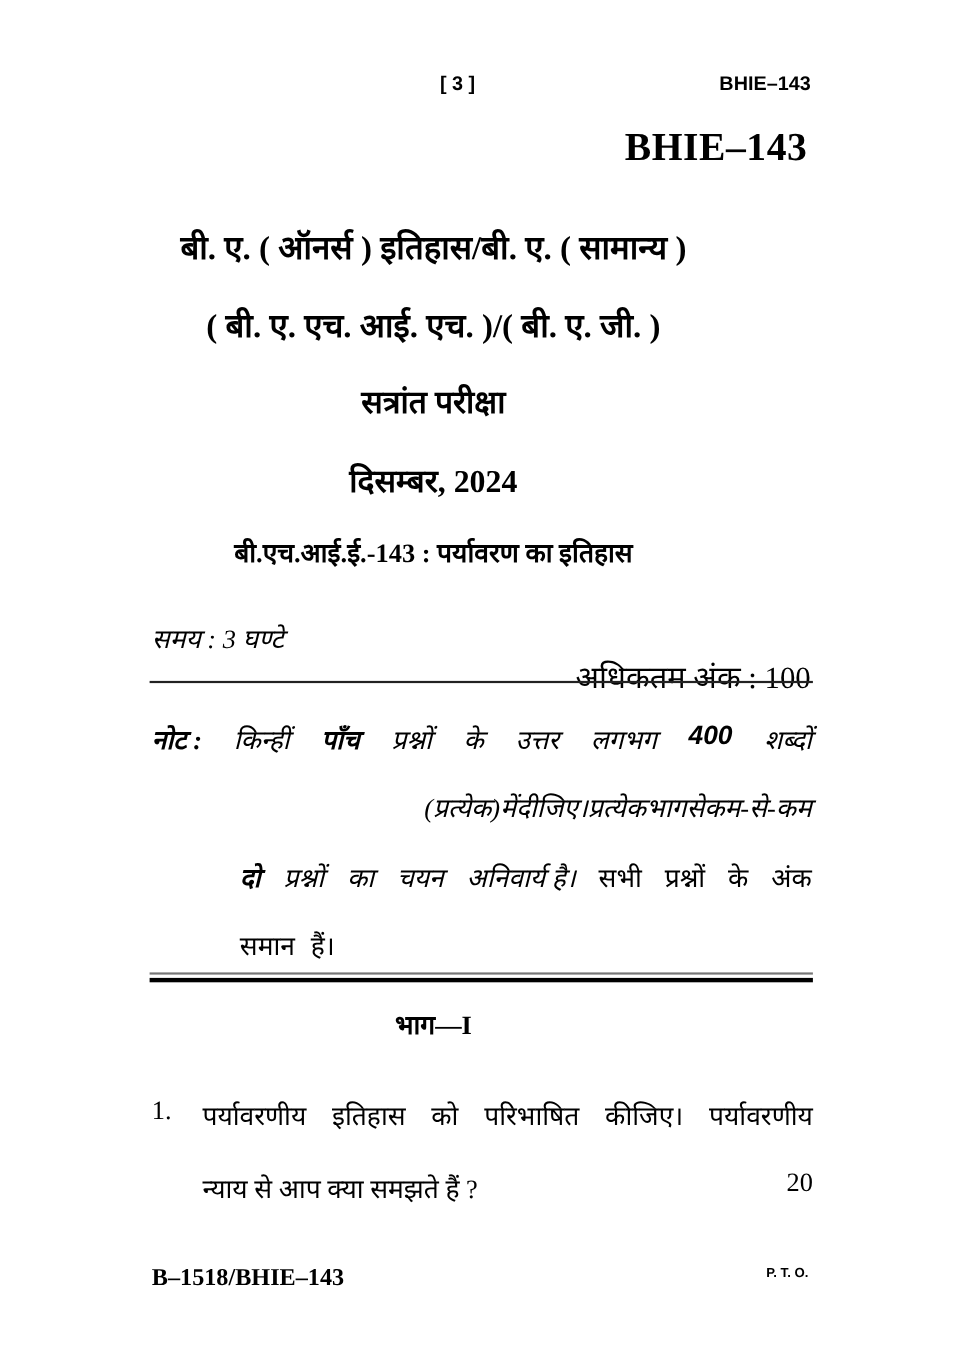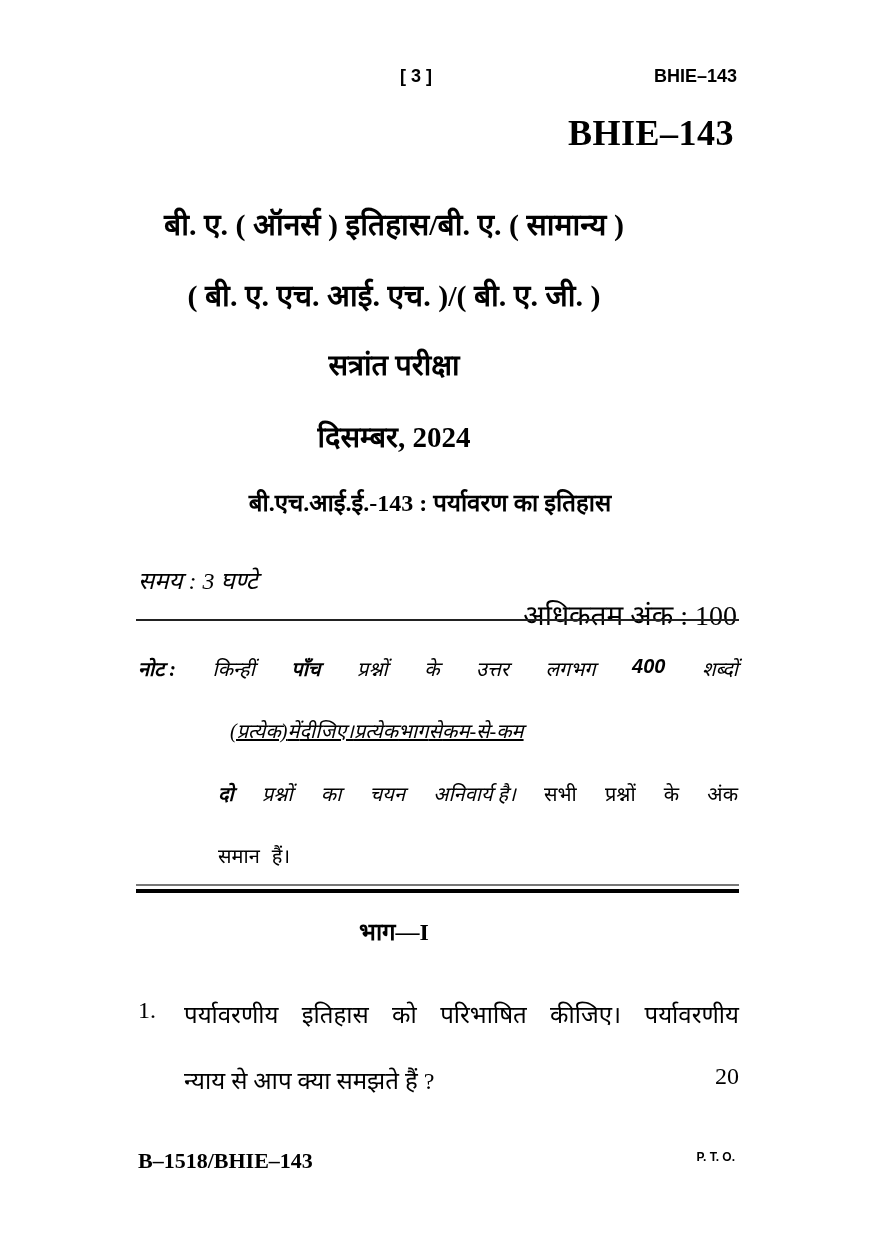--- a/index.html
+++ b/index.html
@@ -8,30 +8,30 @@
   .sans { font-family: "Liberation Sans", "DejaVu Sans", sans-serif; }
   .serif { font-family: "Liberation Serif", "DejaVu Serif", serif; }
   .page-num { left: 400px; top: 66px; font-size: 18px; font-weight: bold; }
   .code-top { right: 140px; top: 66px; font-size: 18px; font-weight: bold; }
   .code-big { right: 143px; top: 112px; font-size: 36px; font-weight: bold; letter-spacing: 0.5px; }
   .center-line { left: 0; width: 788px; text-align: center; font-weight: bold; }
   .l1 { top: 203px; font-size: 30px; }
   .l2 { top: 274px; font-size: 30px; }
   .l3 { top: 344px; font-size: 29px; }
   .l4 { top: 416px; font-size: 29px; }
-  .l5 { top: 485px; font-size: 24px; padding-left: 36px; }
+  .l5 { top: 485px; font-size: 24px; }
   .time { left: 138px; top: 563px; font-size: 24px; font-style: italic; }
   .marks { right: 140px; top: 595px; font-size: 28px; }
   .rule1 { left: 136px; width: 603px; top: 619px; height: 2px; background: #222; }
-  .note-row { left: 138px; width: 600px; font-size: 20px; }
+  .note-row { left: 138px; width: 600px; font-size: 24px; }
   .note-label { font-weight: bold; font-style: italic; }
   .it { font-style: italic; }
   .bi { font-weight: bold; font-style: italic; }
   .n1 { top: 655px; display: flex; justify-content: space-between; }
-  .n2 { left: 230px; width: 520px; top: 717px; display: flex; justify-content: flex-start; text-decoration: underline; }
+  .n2 { left: 218px; width: 520px; top: 717px; display: flex; justify-content: flex-end; }
   .n3 { left: 218px; width: 520px; top: 780px; display: flex; justify-content: space-between; }
   .n4 { left: 218px; top: 842px; font-family: Liberation Mono, monospace; }
   .rule2a { left: 136px; width: 603px; top: 884px; height: 2px; background: #777; }
   .rule2b { left: 136px; width: 603px; top: 889px; height: 4px; background: #000; }
   .part { top: 914px; font-size: 24px; }
   .q-num { left: 138px; top: 997px; font-size: 24px; }
   .q1 { left: 184px; width: 555px; top: 997px; font-size: 24px; display: flex; justify-content: space-between; }
   .q2 { left: 184px; width: 555px; top: 1063px; font-size: 24px; display: flex; justify-content: space-between; }
   .foot-left { left: 138px; top: 1148px; font-size: 22px; font-weight: bold; }
   .foot-right { right: 142px; top: 1150px; font-size: 12px; font-weight: bold; }

